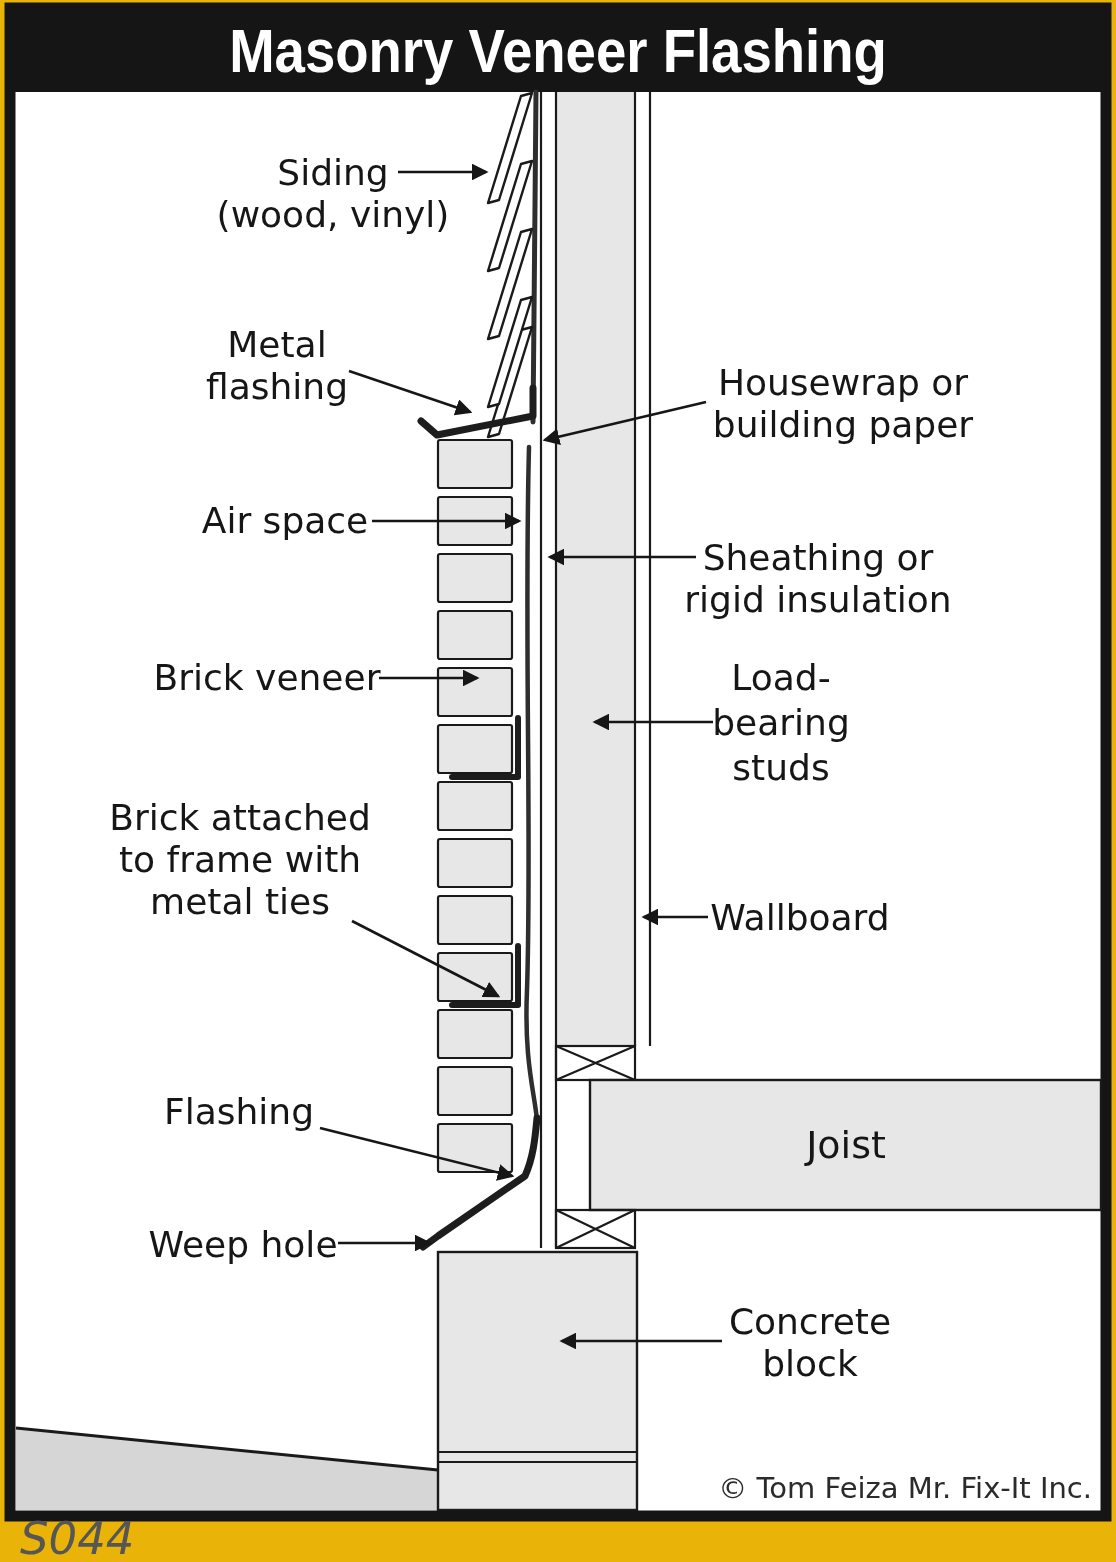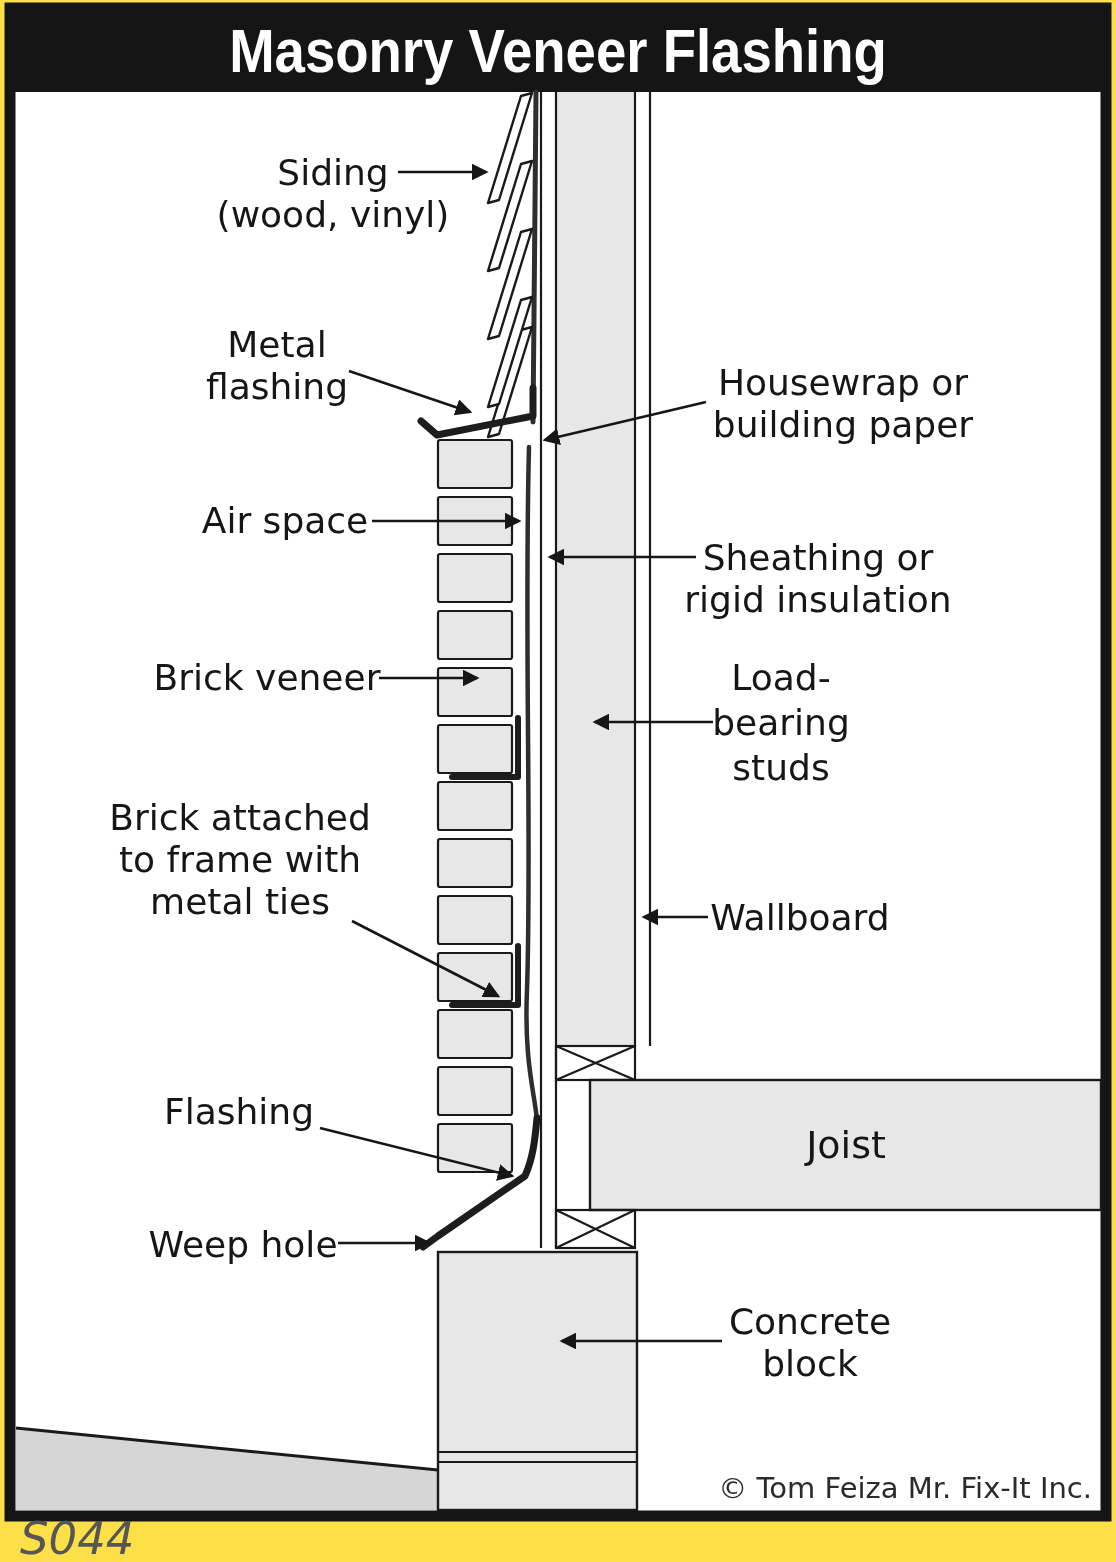--- a/index.html
+++ b/index.html
@@ -1,16 +1,16 @@
 <!DOCTYPE html>
 <html><head>
 <meta charset="utf-8">
 <style>
   html,body{margin:0;padding:0;background:#ffffff;}
-  .page{position:relative;width:1116px;height:1562px;background:#fde047;overflow:hidden;}
+  .page{position:relative;width:1116px;height:1562px;background:#eab308;overflow:hidden;}
   svg{display:block;}
   .lbl{font-family:"DejaVu Sans",sans-serif;font-size:36px;fill:#161616;}
   .joist-lbl{font-size:38px;}
   .title-text{font-family:"Liberation Sans",sans-serif;font-size:62px;font-weight:700;fill:#ffffff;}
   .copyright{font-family:"DejaVu Sans",sans-serif;font-size:29px;fill:#2b2b2b;}
   .code{font-family:"DejaVu Sans",sans-serif;font-size:45px;font-style:italic;fill:#565656;}
   .lnthin{stroke:#1a1a1a;stroke-width:2.2;fill:none;}
   .edge{stroke:#1a1a1a;stroke-width:3;fill:none;}
   .arrow{stroke:#161616;stroke-width:2.6;fill:none;marker-end:url(#arrowhead);}
   .flash{stroke:#1d1d1d;stroke-width:7;fill:none;stroke-linejoin:round;stroke-linecap:round;}

